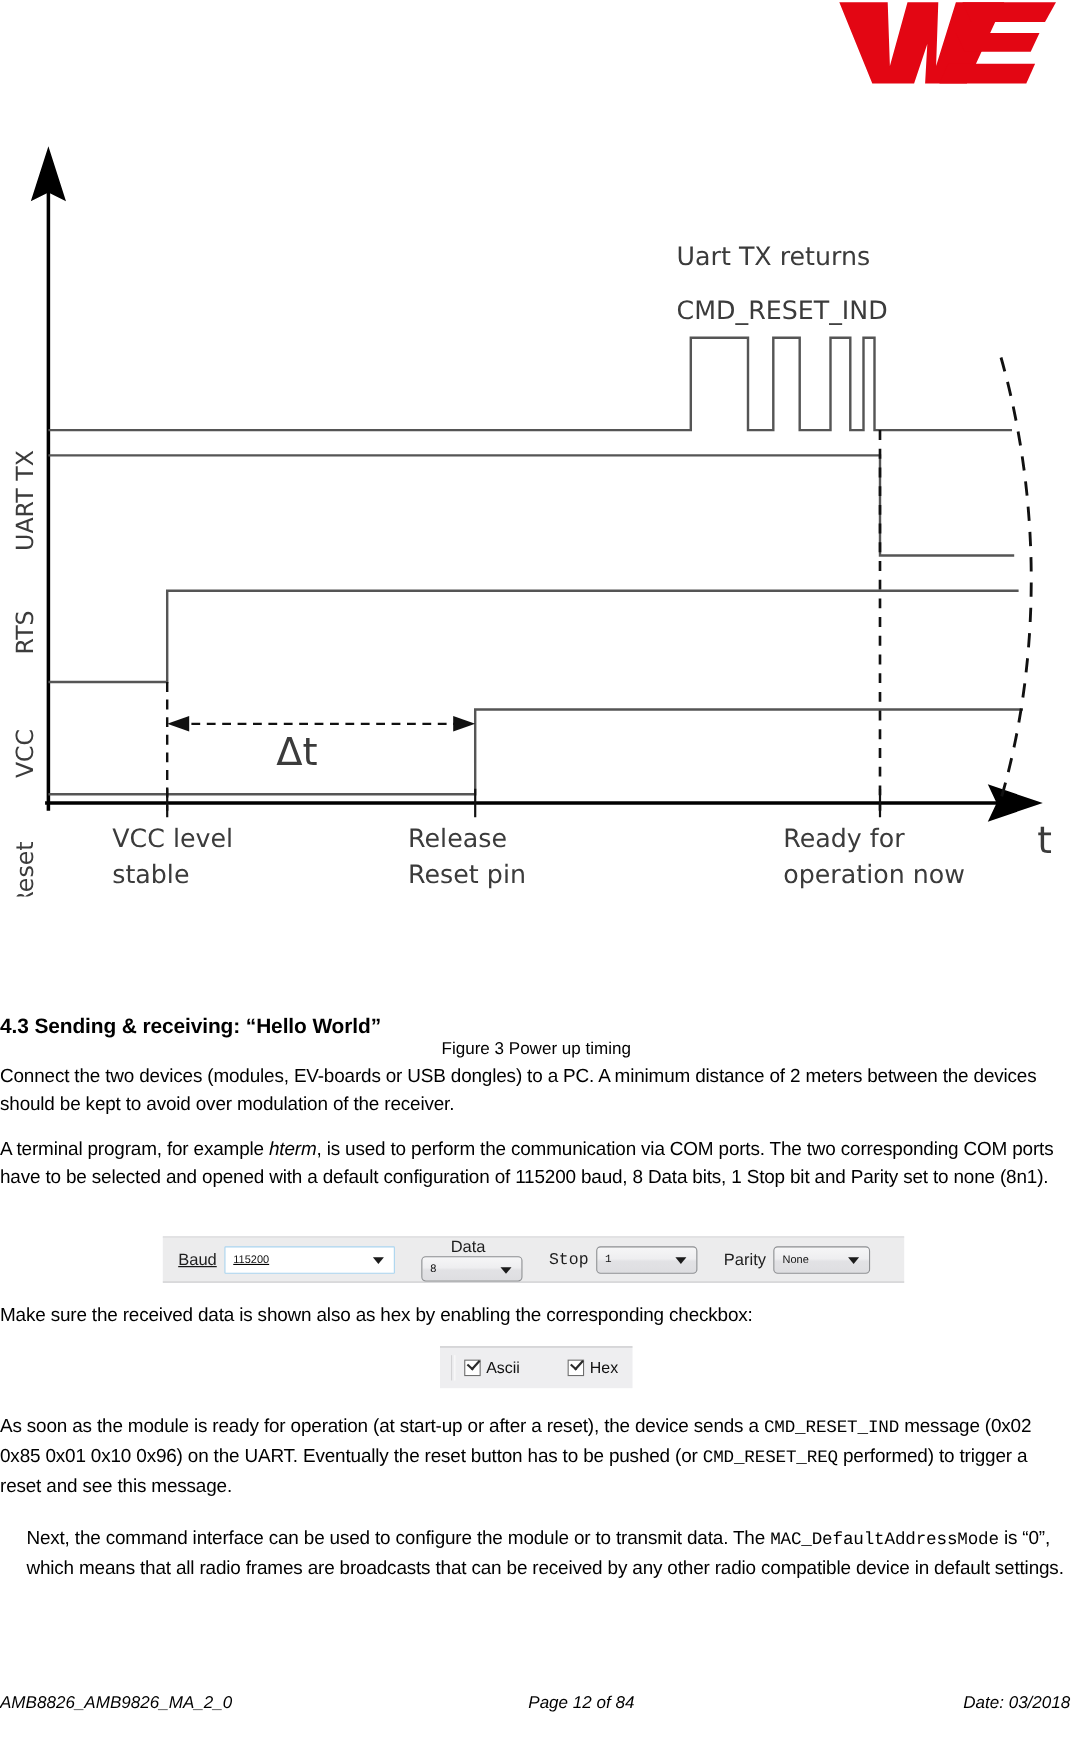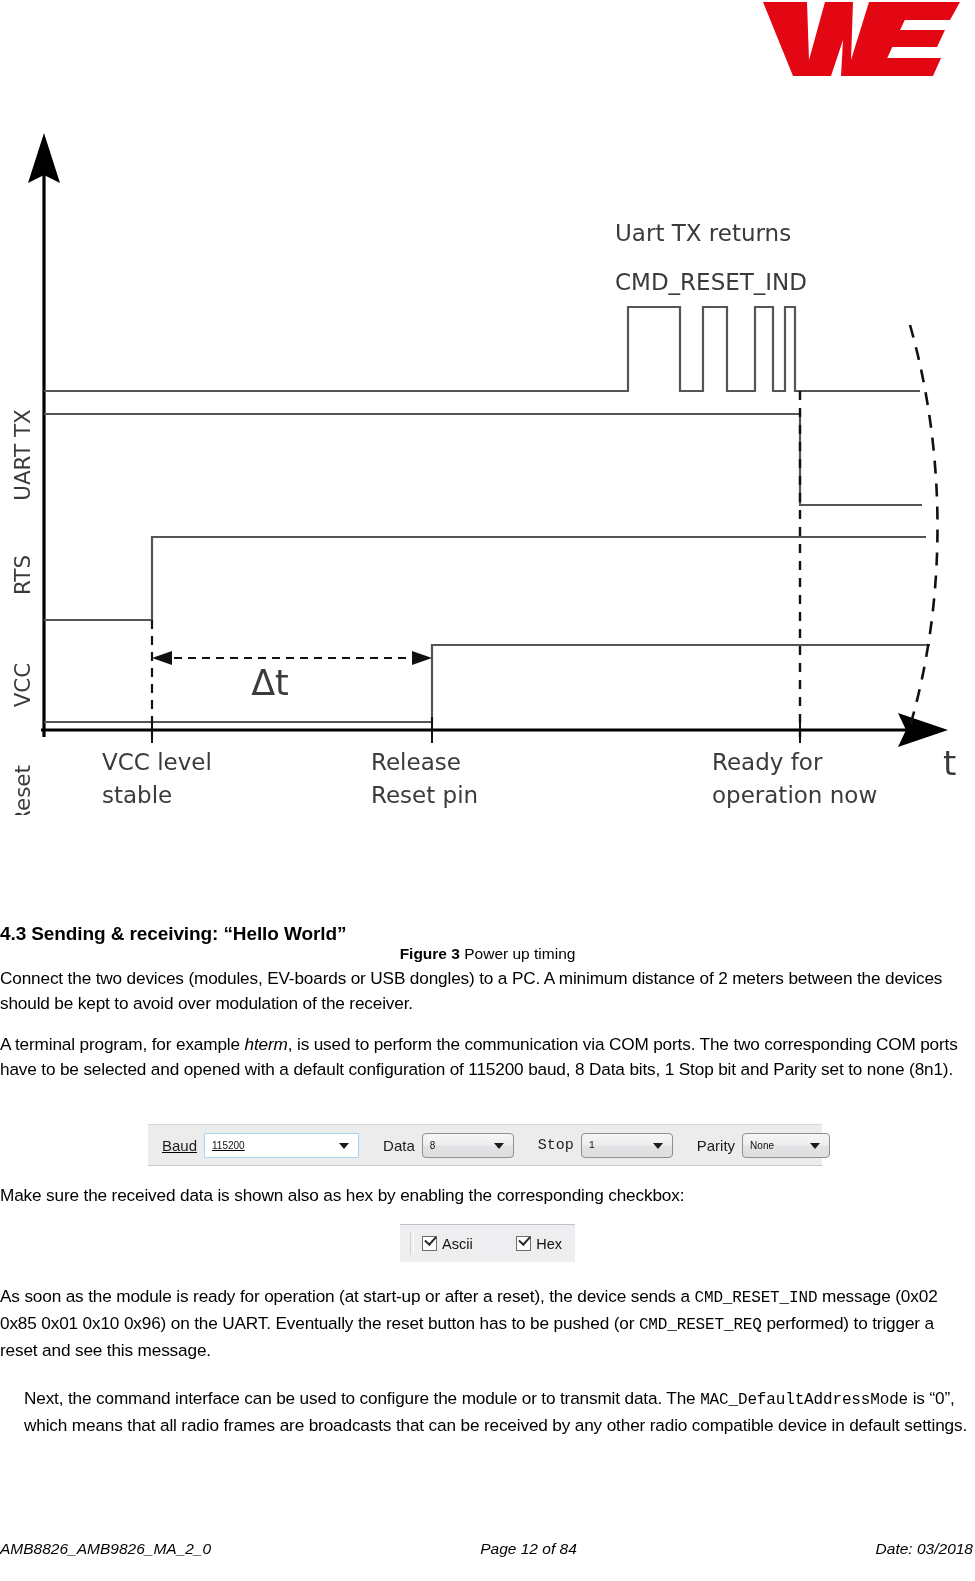--- a/index.html
+++ b/index.html
@@ -48,21 +48,21 @@
   #figure-caption {
     position: absolute;
     left: 0;
     top: 820px;
     width: 975px;
     text-align: center;
     font-size: 15.5px;
     color: #000;
   }
   #figure-caption .figure-label {
-    font-weight: bold;
+    font-weight: normal;
   }
 
   
   .content {
     position: absolute;
     left: 0;
     width: 975px;
   }
   h2.section-heading {
     font-size: 19px;
@@ -318,21 +318,21 @@
 <div id="serial-settings">
 
   <div class="field" style="margin-left:14px;text-decoration:underline;">
     <span class="field-label">Baud</span>
     <div class="combo focused" style="width:155px;">
       <span class="combo-value">115200</span>
       <span class="arrow"></span>
     </div>
   </div>
 
-  <div class="field" style="margin-left:24px;">
+  <div class="field" style="margin-left:24px;flex-direction:column;">
     <span class="field-label">Data</span>
     <div class="combo normal" style="width:92px;">
       <span class="combo-value">8</span>
       <span class="arrow"></span>
     </div>
   </div>
 
   <div class="field" style="margin-left:24px;font-family:Liberation Mono, monospace;">
     <span class="field-label">Stop</span>
     <div class="combo normal" style="width:92px;">

